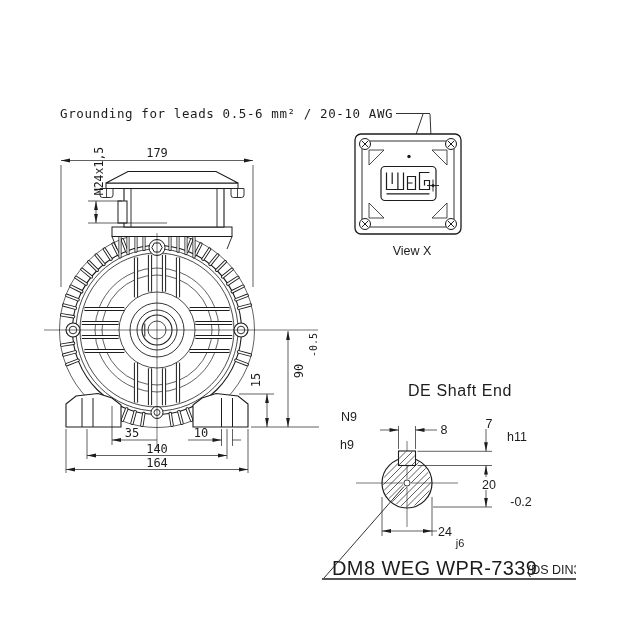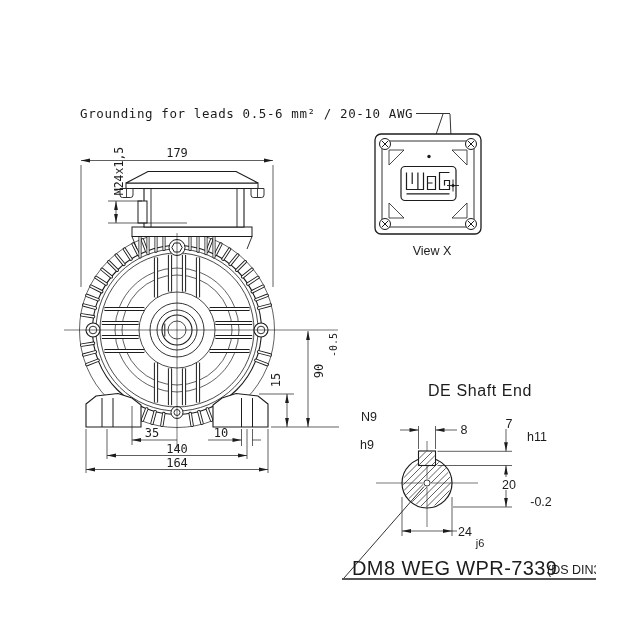--- a/index.html
+++ b/index.html
@@ -1,16 +1,16 @@
 <!DOCTYPE html>
 <html><head>
 <meta charset="utf-8">
 <style>
   html,body{margin:0;padding:0;background:#fff;}
-  .canvas{position:relative;width:576px;height:640px;background:#fff;overflow:hidden;padding-left:20px;}
+  .canvas{position:relative;width:576px;height:640px;background:#fff;overflow:hidden;}
   svg{display:block;}
   text{fill:#1c1c1c;}
   .cad{font-family:"DejaVu Sans Mono","Liberation Mono",monospace;}
   .lbl{font-family:"Liberation Sans","DejaVu Sans",sans-serif;}
 </style>
 </head>
 <body>
 
 <div class="canvas">
 <svg width="640" height="640" viewBox="0 0 640 640">

